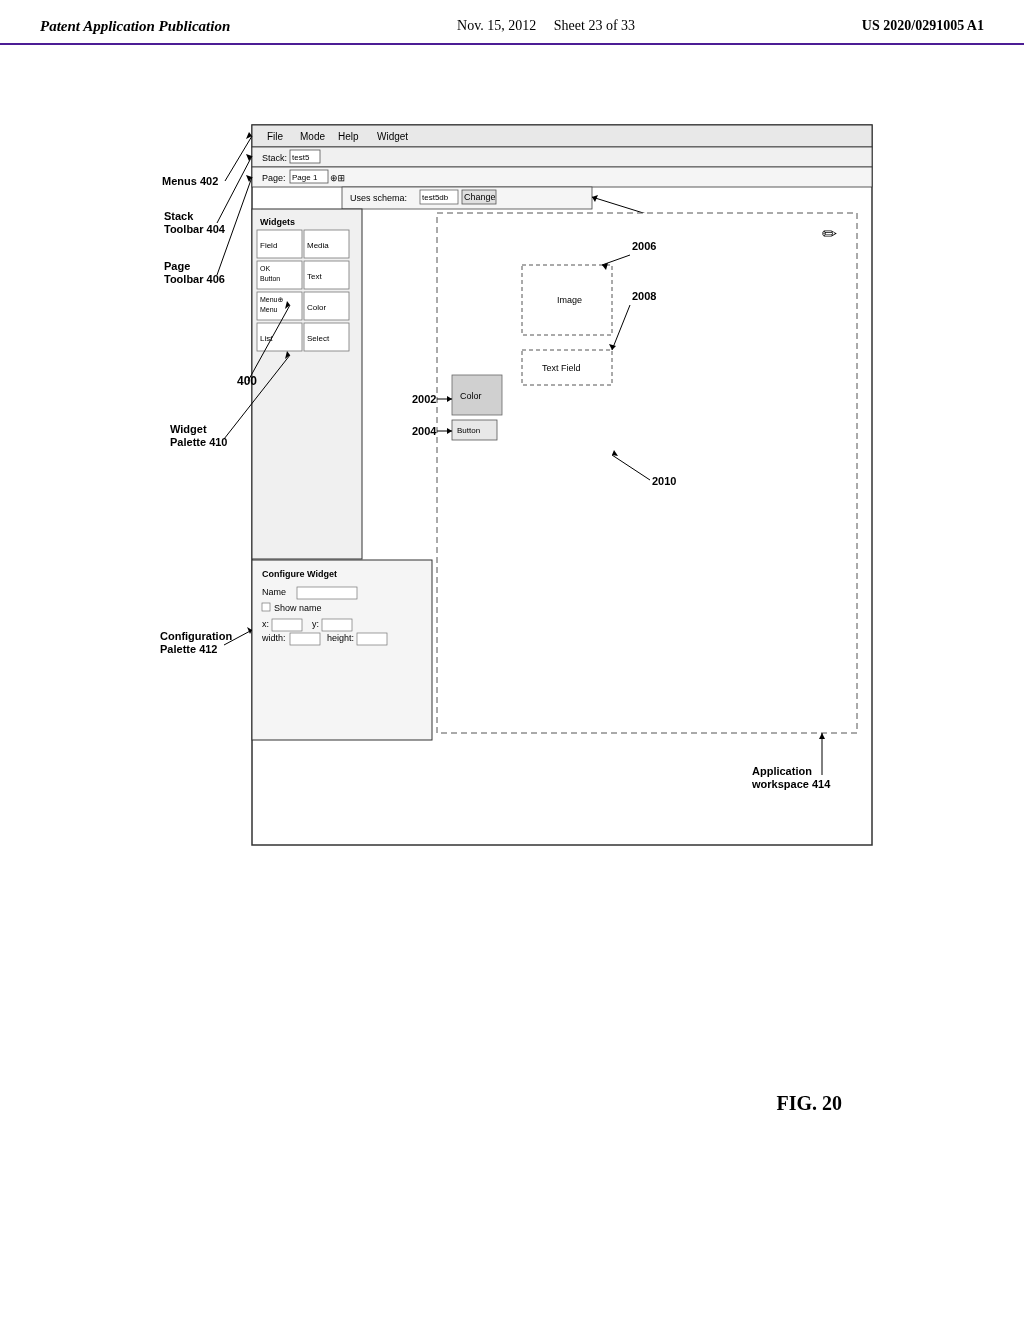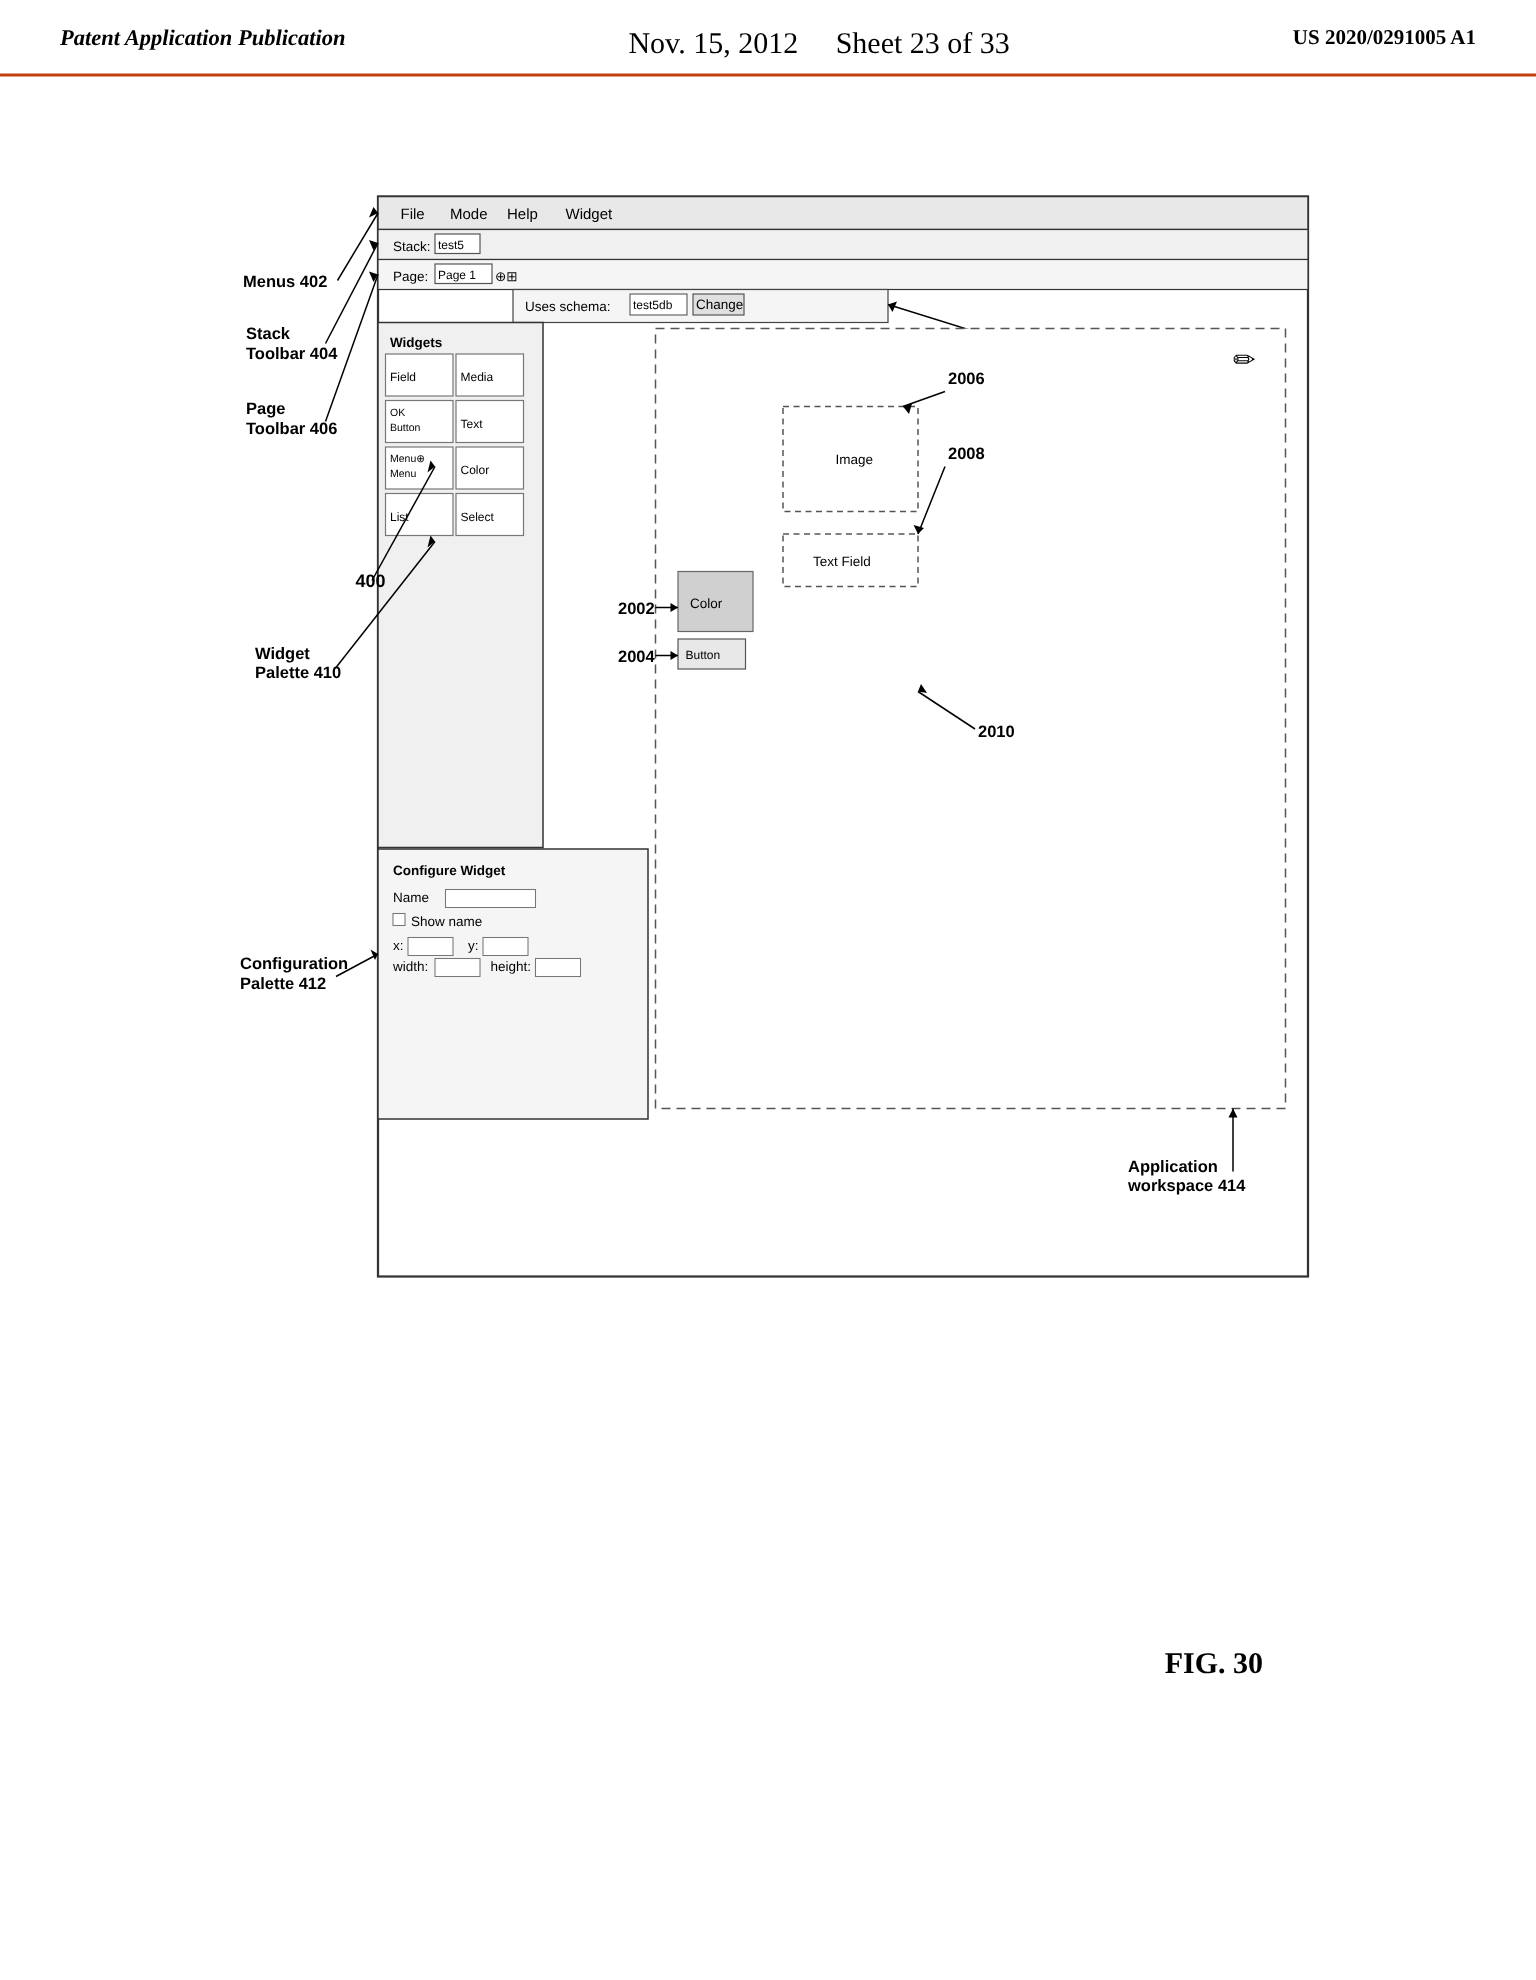--- a/index.html
+++ b/index.html
@@ -11,30 +11,30 @@
       overflow: hidden;
       position: relative;
     }
 
     
     .header {
       display: flex;
       justify-content: space-between;
       align-items: flex-start;
       padding: 18px 40px 0 40px;
-      border-bottom: 2px solid #c2410c;
+      border-bottom: 2px solid #4c1d95;
       padding-bottom: 8px;
     }
     .header-left {
       font-size: 15px;
       font-weight: bold;
       font-style: italic;
     }
     .header-center {
-      font-size: 20px;
+      font-size: 14px;
       text-align: left;
       font-family: Liberation Serif, serif;
     }
     .header-right {
       font-size: 14px;
       font-weight: bold;
     }
 
     
     .main-content {
@@ -223,16 +223,16 @@
       <text x="490" y="235" font-size="11" font-weight="bold">2008</text>
       <line x1="488" y1="240" x2="470" y2="285" stroke="#000" stroke-width="1"></line>
       <polygon points="470,285 467,279 474,281" fill="#000"></polygon>
 
       <text x="510" y="420" font-size="11" font-weight="bold">2010</text>
       <line x1="508" y1="415" x2="470" y2="390" stroke="#000" stroke-width="1"></line>
       <polygon points="470,390 476,391 472,385" fill="#000"></polygon>
 
     </svg>
 
-    <div class="fig-label" style="position:absolute; bottom:30px; right:100px; font-size:20px; font-weight:bold; font-family:'Times New Roman',serif;">FIG. 30</div>
+    <div class="fig-label" style="position:absolute; bottom:30px; right:100px; font-size:20px; font-weight:bold; font-family:'Times New Roman',serif;">FIG. 20</div>
 
   </div>
 </div>
 
 </body></html>

